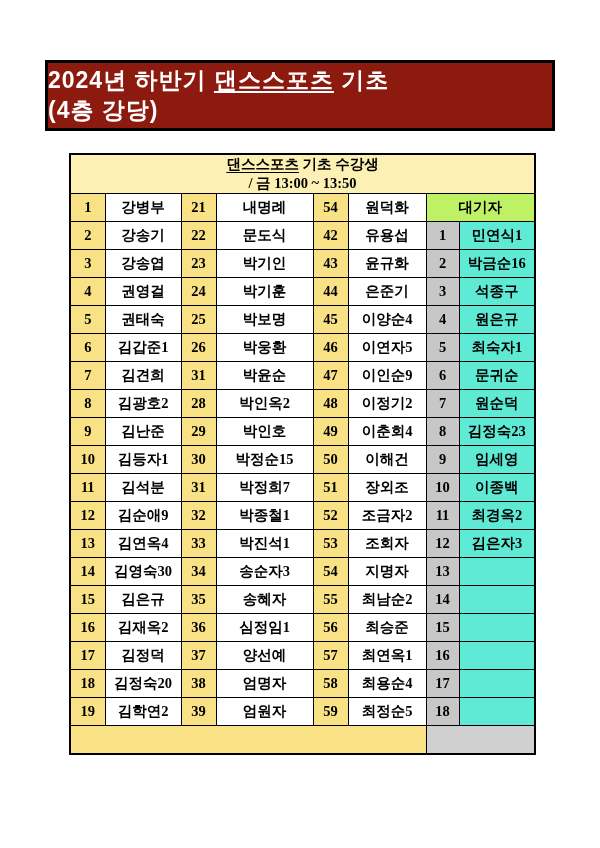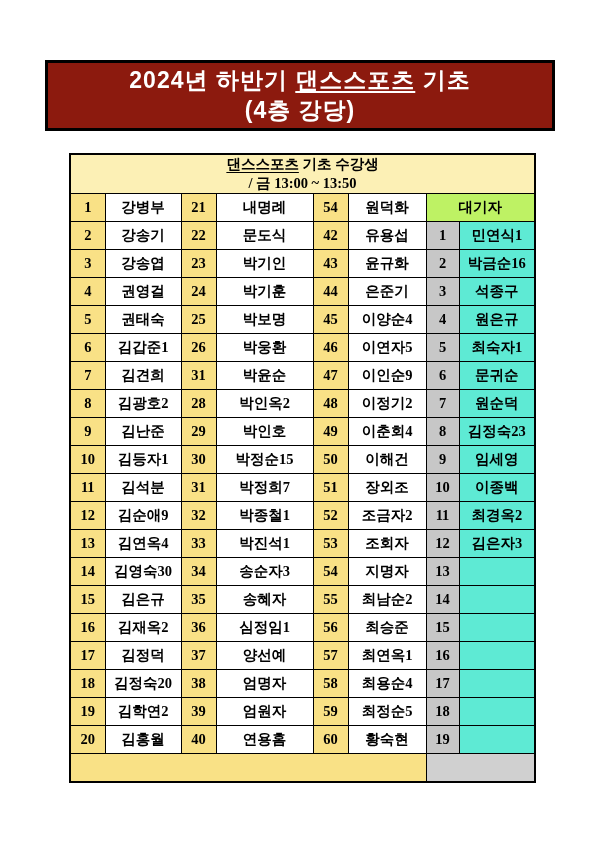--- a/index.html
+++ b/index.html
@@ -6,21 +6,21 @@
   body{
     width:600px;height:848px;background:#ffffff;
     font-family:"Liberation Sans","DejaVu Sans",sans-serif;
     -webkit-font-smoothing:antialiased;
   }
   .banner{
     box-sizing:border-box;
     width:510px;margin:60px auto 0 45px;
     border:3px solid #000;
     background:#8C1A0E;
-    color:#fff;text-align:center;font-weight:bold;
+    color:#fff;font-weight:bold;
     font-size:23px;line-height:30px;
     padding:2px 0 3px 0;
     letter-spacing:1px;
   }
   .u{text-decoration:underline;text-underline-offset:3px;}
   table.roster{
     border-collapse:collapse;
     table-layout:fixed;
     margin:22px 0 0 69px;
     border:2.5px solid #000;
@@ -262,27 +262,17 @@
         <td class="num">19</td>
         <td class="name">김학연2</td>
         <td class="num">39</td>
         <td class="name">엄원자</td>
         <td class="num">59</td>
         <td class="name">최정순5</td>
         <td class="wnum">18</td>
         <td class="wname"></td>
       </tr>
       <tr>
-        <td class="num">20</td>
-        <td class="name">김홍월</td>
-        <td class="num">40</td>
-        <td class="name">연용홈</td>
-        <td class="num">60</td>
-        <td class="name">황숙현</td>
-        <td class="wnum">19</td>
-        <td class="wname"></td>
-      </tr>
-      <tr>
         <td class="fill-y" colspan="6"></td>
         <td class="fill-g" colspan="2"></td>
       </tr>
     </tbody>
 </table>
 
 </body></html>

